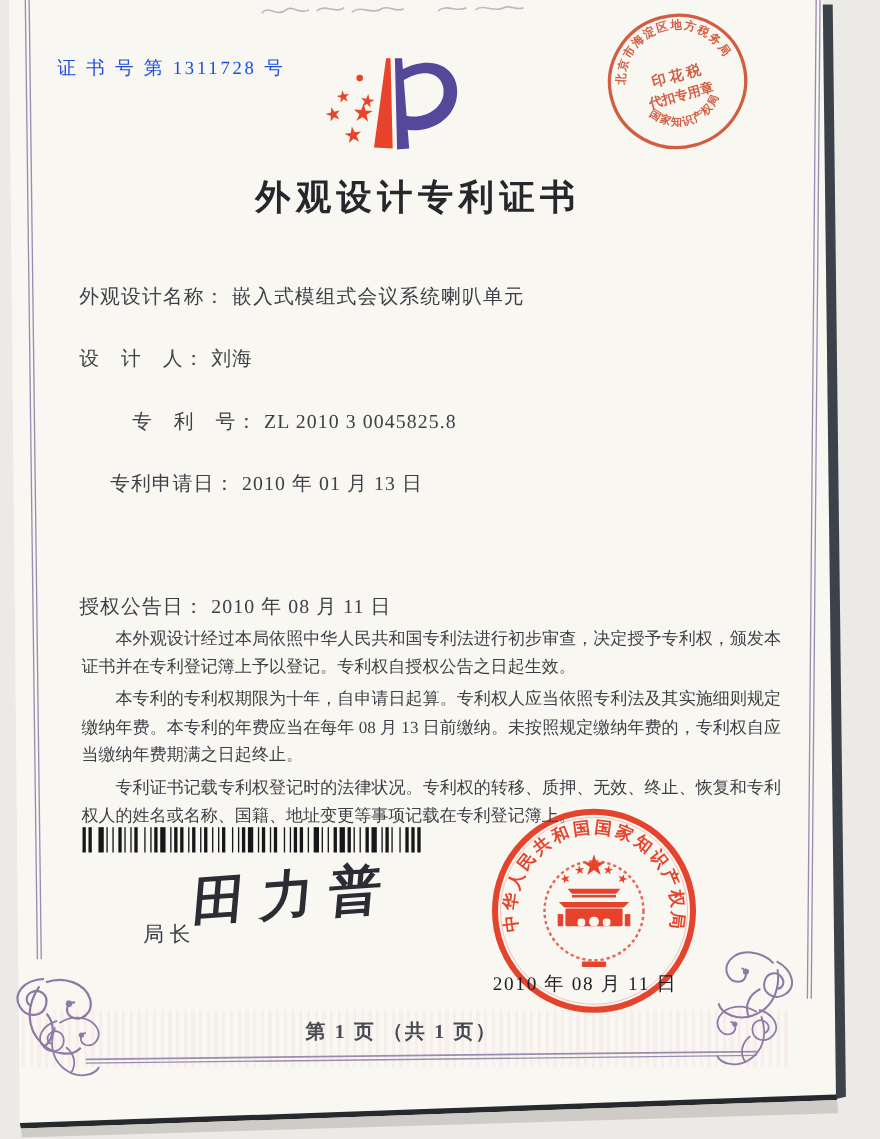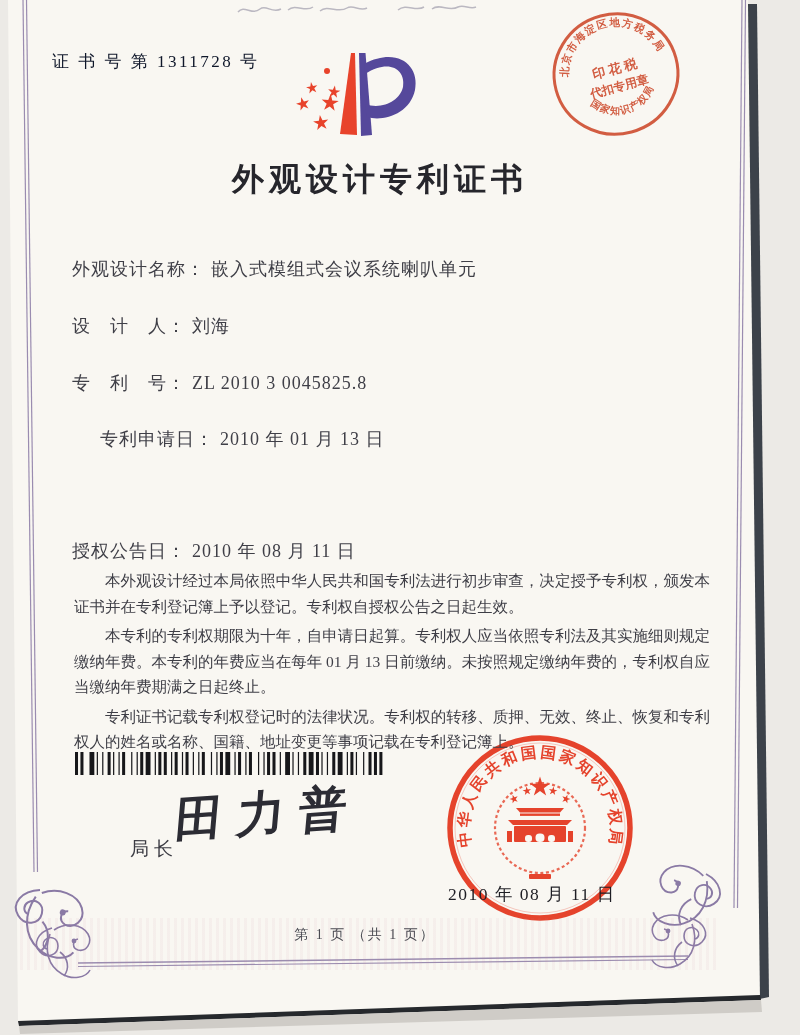--- a/index.html
+++ b/index.html
@@ -4,37 +4,37 @@
 <style>
   html,body{margin:0;padding:0;}
   body{
     width:800px;height:1035px;position:relative;overflow:hidden;
     background:#eceae6;
     font-family:"Liberation Serif","DejaVu Serif",serif;
   }
   #canvas{position:absolute;inset:0;width:800px;height:1035px;}
   svg.backdrop{position:absolute;left:0;top:0;}
   .txt{position:absolute;color:#3b3b42;white-space:nowrap;}
-  .cert-no{left:52px;top:50px;font-size:17px;letter-spacing:2.5px;color:#0f172a;}
+  .cert-no{left:52px;top:50px;font-size:17px;letter-spacing:2.5px;color:#1d4ed8;}
   .title{left:175px;top:158px;width:410px;text-align:center;font-size:32px;
          font-weight:700;letter-spacing:5px;color:#26262c;}
   .field-row{left:72px;font-size:18px;letter-spacing:1px;color:#3f3f47;}
   .field-row .lab{margin-right:6px;font-family:Liberation Serif, serif;}
-  .fr0{top:257px;} .fr1{top:314px;} .fr2{top:371px;}
+  .fr0{top:257px;} .fr1{top:314px;} .fr2{top:371px;margin-left:48px;}
   .fr3{top:427px;margin-left:28px;} .fr4{top:483px;} .fr5{top:539px;}
   .body-text{position:absolute;left:70px;top:564px;width:644px;color:#3e3e46;
     font-size:15.5px;line-height:25.5px;text-align:justify;}
   .body-text p{margin:4px;text-indent:2em;}
   .sig-label{left:130px;top:836px;font-size:19px;letter-spacing:5px;color:#3a3a42;}
   .sig-name{left:178px;top:788px;font-size:48px;font-weight:600;color:#2c2c34;
     letter-spacing:14px;transform:rotate(-4deg) skewX(-9deg);transform-origin:left top;}
   .seal-date{left:448px;top:882px;font-size:17.5px;letter-spacing:1.5px;
     color:#1e1e24;font-weight:500;}
-  .footer{left:80px;top:926px;width:570px;text-align:center;font-size:14px;
-    letter-spacing:2px;color:#4a4a52;}
+  .footer{left:80px;top:926px;width:570px;text-align:center;font-size:18px;
+    letter-spacing:2px;color:#4a4a52;font-weight:bold;}
   .wm-band{position:absolute;left:20px;top:918px;width:700px;height:52px;
     background:repeating-linear-gradient(90deg,rgba(196,128,150,0.07) 0 3px,rgba(255,255,255,0) 3px 7px);
     pointer-events:none;}
 </style>
 </head>
 <body>
 
 <div id="canvas">
 
   <svg class="backdrop" width="800" height="1035" viewBox="0 0 800 1035">
@@ -213,21 +213,21 @@
   </div>
   <div class="txt field-row fr3">
     <span class="lab">专利申请日：</span><span>2010 年 01 月 13 日</span>
   </div>
   <div class="txt field-row fr5">
     <span class="lab">授权公告日：</span><span>2010 年 08 月 11 日</span>
   </div>
 
   <div class="body-text">
     <p>本外观设计经过本局依照中华人民共和国专利法进行初步审查，决定授予专利权，颁发本证书并在专利登记簿上予以登记。专利权自授权公告之日起生效。</p>
-    <p>本专利的专利权期限为十年，自申请日起算。专利权人应当依照专利法及其实施细则规定缴纳年费。本专利的年费应当在每年 01 月 13 日前缴纳。未按照规定缴纳年费的，专利权自应当缴纳年费期满之日起终止。</p>
+    <p>本专利的专利权期限为十年，自申请日起算。专利权人应当依照专利法及其实施细则规定缴纳年费。本专利的年费应当在每年 08 月 13 日前缴纳。未按照规定缴纳年费的，专利权自应当缴纳年费期满之日起终止。</p>
     <p>专利证书记载专利权登记时的法律状况。专利权的转移、质押、无效、终止、恢复和专利权人的姓名或名称、国籍、地址变更等事项记载在专利登记簿上。</p>
   </div>
 
   <div class="txt sig-label">局长</div>
   <div class="txt sig-name">田力普</div>
 
   <div class="txt seal-date">2010 年 08 月 11 日</div>
 
   <div class="txt footer">第 1 页 （共 1 页）</div>
 </div>

